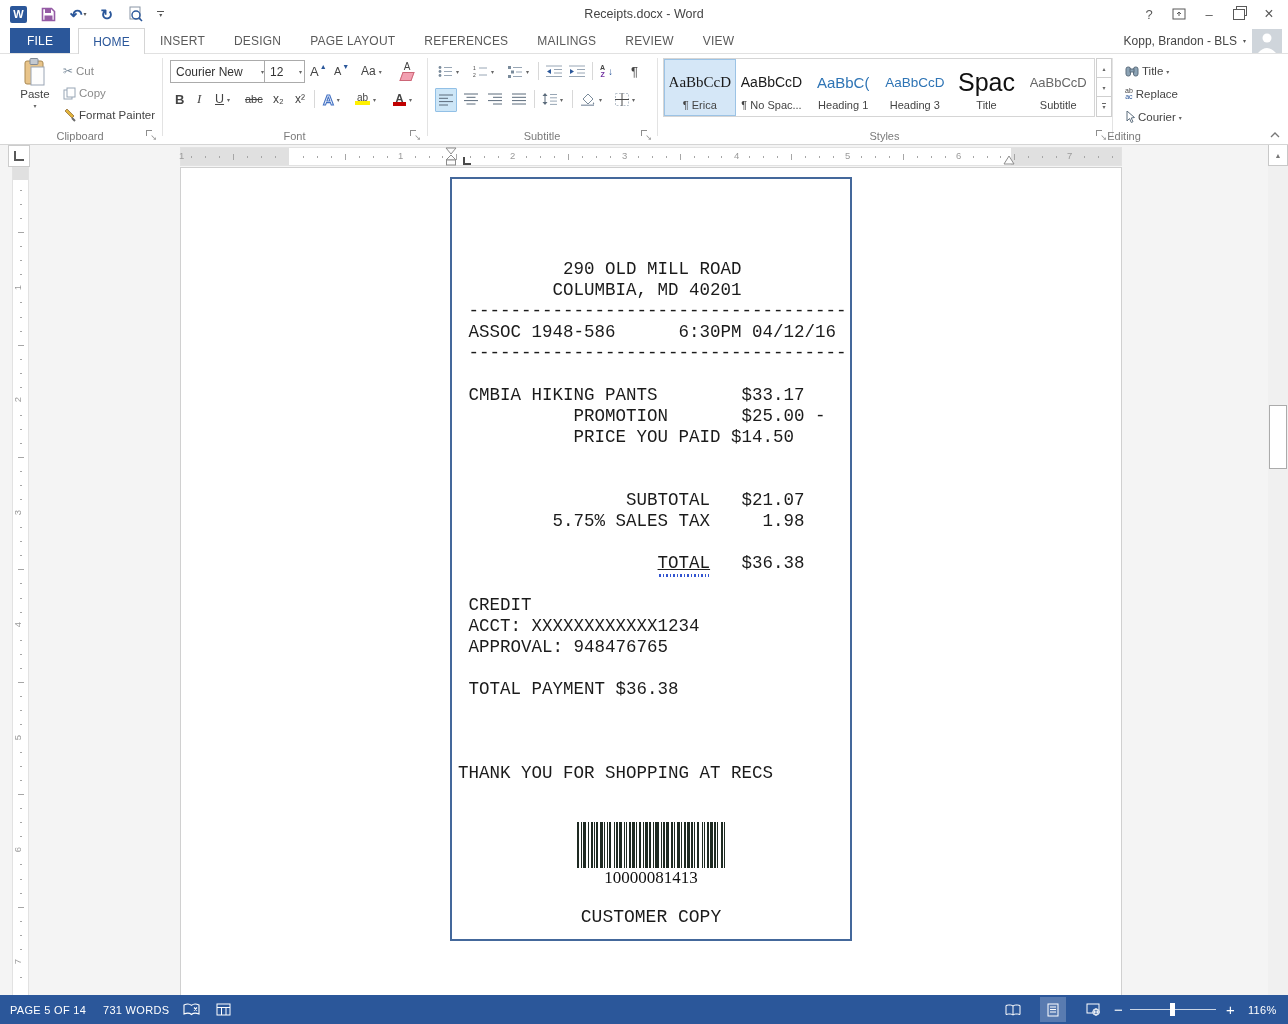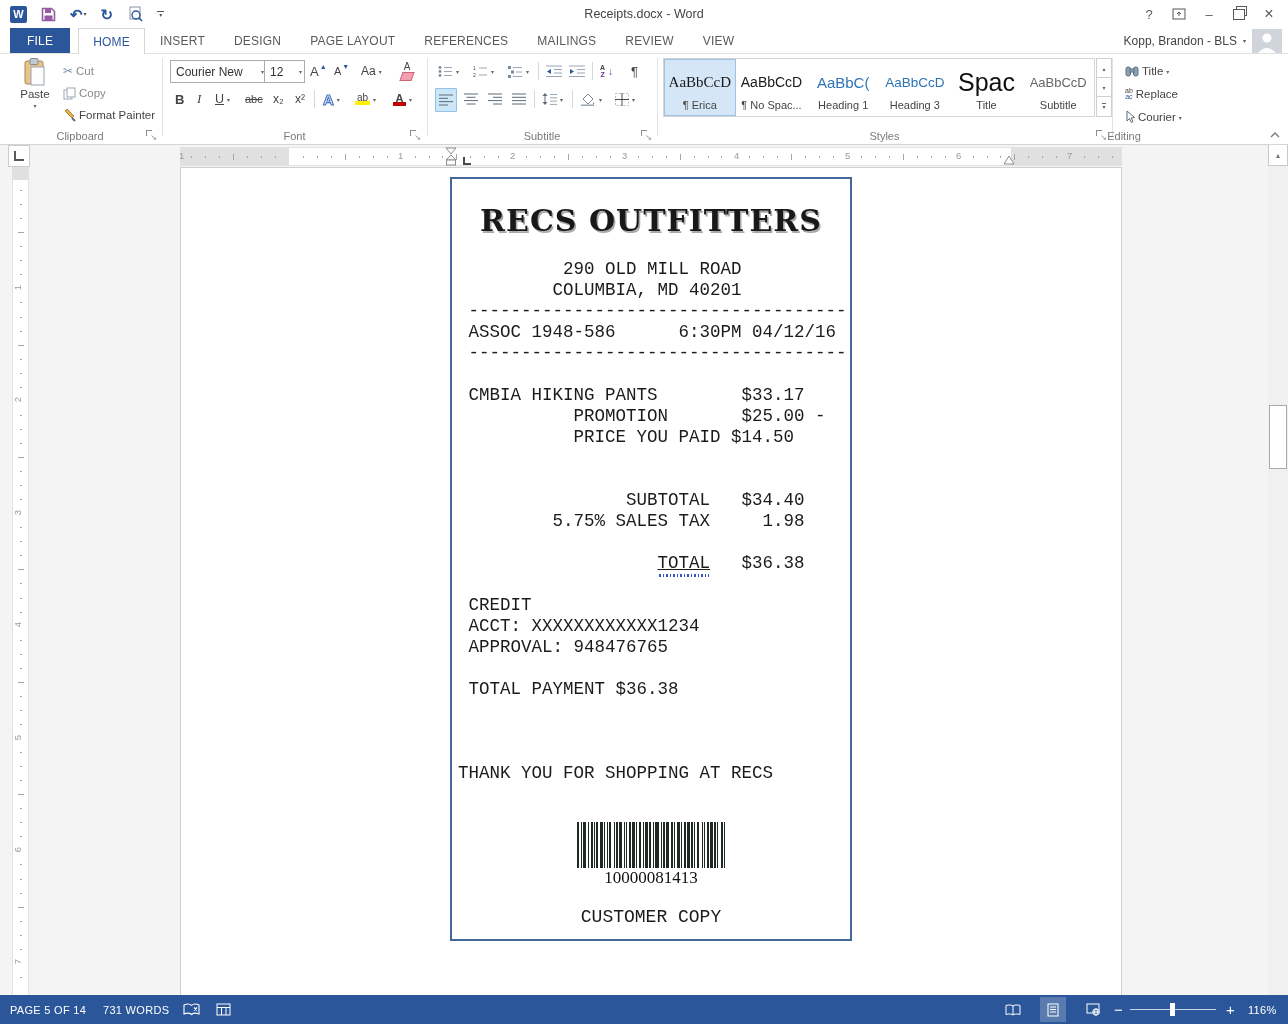--- a/index.html
+++ b/index.html
@@ -640,34 +640,33 @@
         <div class="vtick" style="top: 724.55px;"></div>
         <div class="vtick-half" style="top: 738.6px;"></div>
         <div class="vtick" style="top: 752.65px;"></div>
         <div class="vtick" style="top: 766.7px;"></div>
         <div class="vtick" style="top: 780.75px;"></div>
         <div class="vtick" style="top: 808.85px;"></div>
       </div>
 
     <div class="page">
       <div class="receipt">
-        <div class="rtitle">RECS OUTFITTERS</div>
         <div class="rbody">
             <div class="rline"><span>          290 OLD MILL ROAD</span></div>
             <div class="rline"><span>         COLUMBIA, MD 40201</span></div>
             <div class="rline"><span> ------------------------------------</span></div>
             <div class="rline"><span> ASSOC 1948-586      6:30PM 04/12/16</span></div>
             <div class="rline"><span> ------------------------------------</span></div>
             <div class="rline"><span></span></div>
             <div class="rline"><span> CMBIA HIKING PANTS        $33.17</span></div>
             <div class="rline"><span>           PROMOTION       $25.00 -</span></div>
             <div class="rline"><span>           PRICE YOU PAID $14.50</span></div>
             <div class="rline"><span></span></div>
             <div class="rline"><span></span></div>
-            <div class="rline"><span>                SUBTOTAL   $34.40</span></div>
+            <div class="rline"><span>                SUBTOTAL   $21.07</span></div>
             <div class="rline"><span>         5.75% SALES TAX     1.98</span></div>
             <div class="rline"><span></span></div>
             <div class="rline"><span>                   </span><span class="tot">TOTAL</span><span>   $36.38</span></div>
             <div class="rline"><span></span></div>
             <div class="rline"><span> CREDIT</span></div>
             <div class="rline"><span> ACCT: XXXXXXXXXXXX1234</span></div>
             <div class="rline"><span> APPROVAL: 948476765</span></div>
             <div class="rline"><span></span></div>
             <div class="rline"><span> TOTAL PAYMENT $36.38</span></div>
             <div class="rline"><span></span></div>

